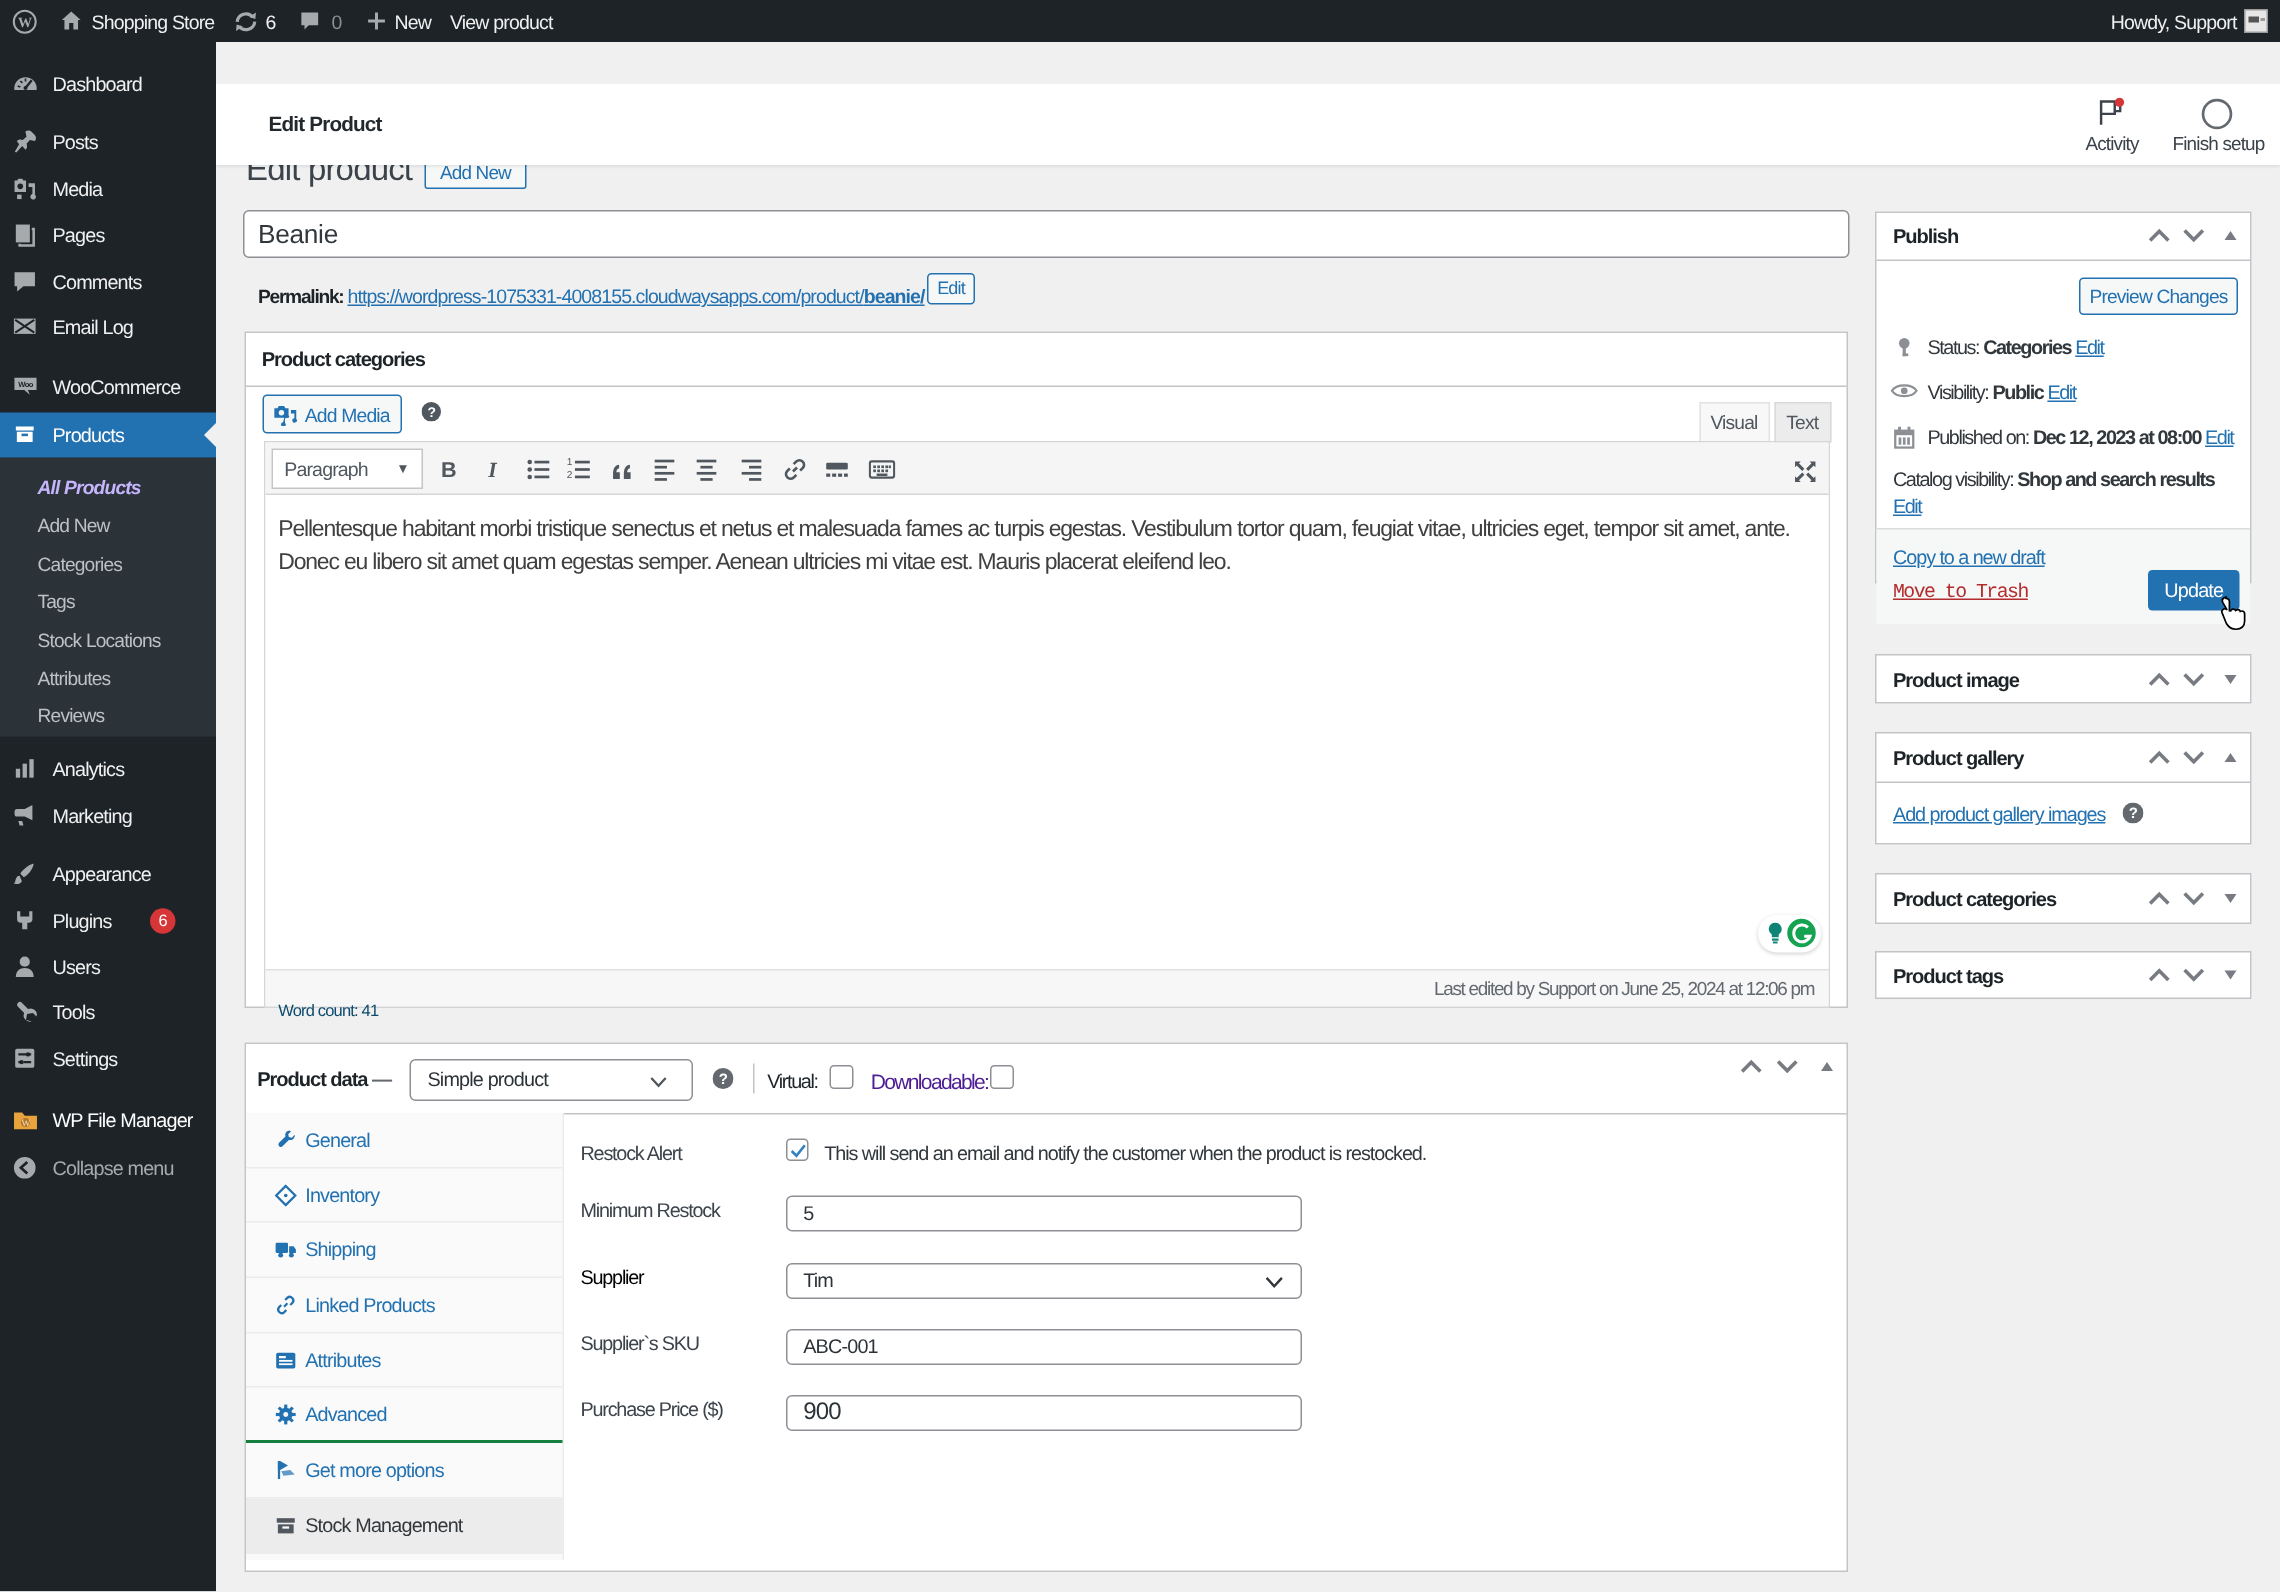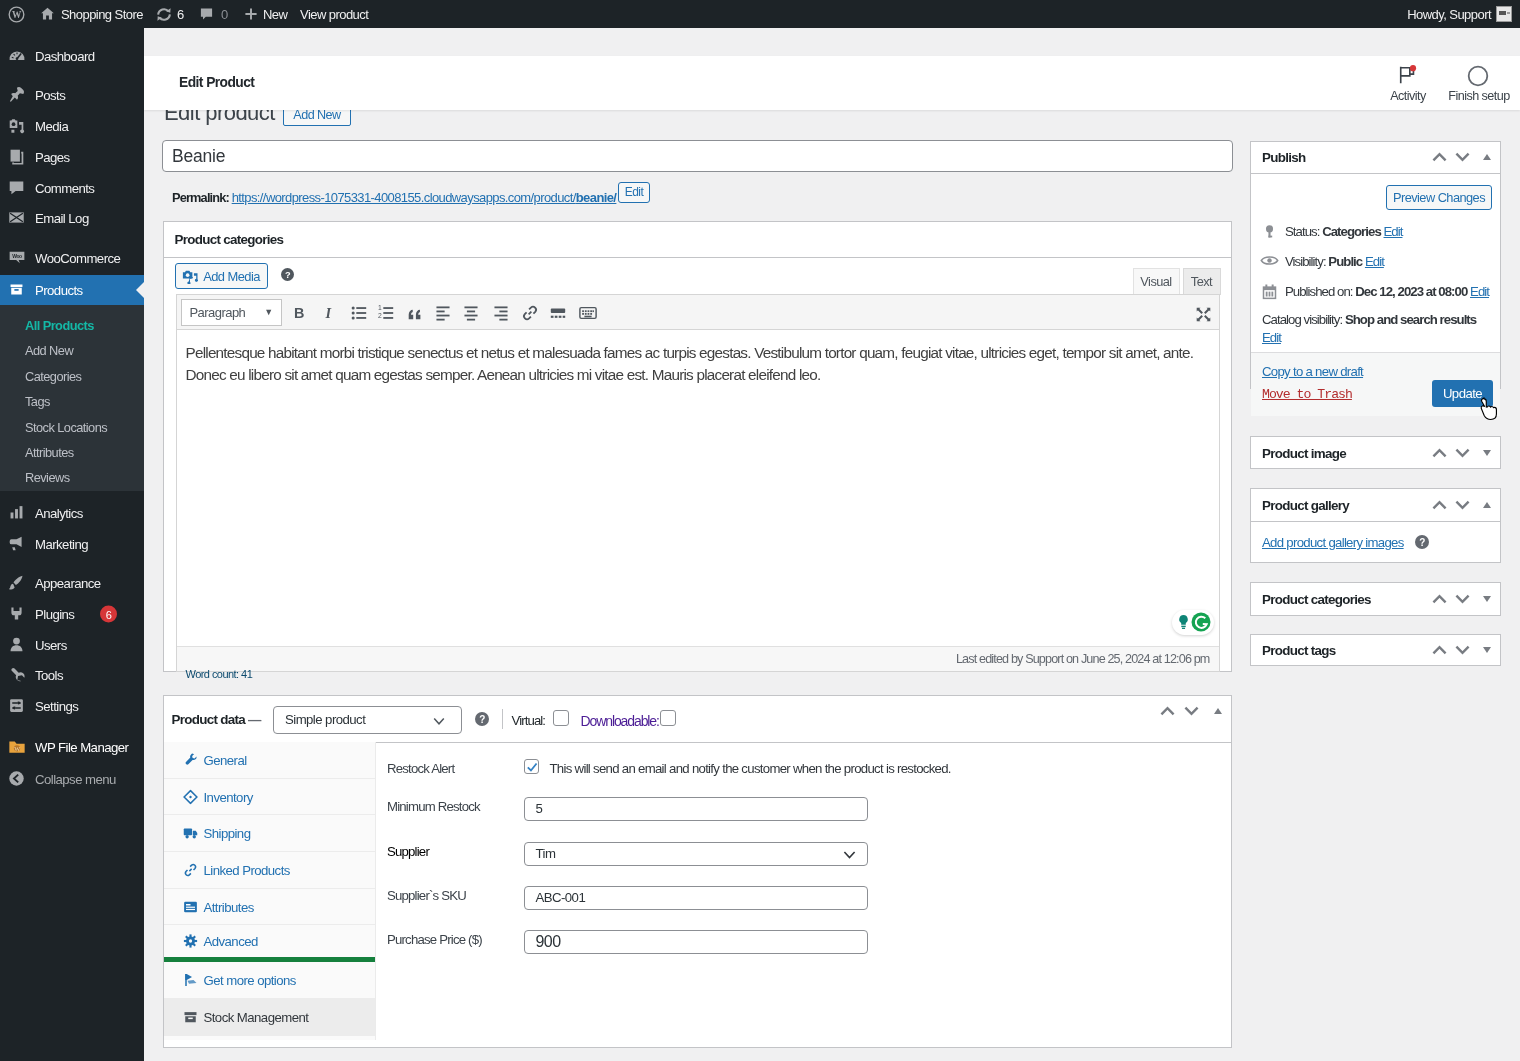--- a/index.html
+++ b/index.html
@@ -150,21 +150,21 @@
   <div class="mitem" style="top:246px;color:#fff;">
         <span class="micon">
           <svg viewBox="0 0 20 20" width="17" height="17">
             <path d="M3 4 h14 v3 H3 Z M3.8 8 h12.4 v8 H3.8 Z" fill="#fff"></path>
             <rect x="7.5" y="9.5" width="5" height="2" fill="#2271b1"></rect>
           </svg>
         </span>
         <span class="mlabel">Products</span>
       </div>
   <div class="notch"></div>
-  <div class="sitem" style="top:296.5px;color:#14b8a6;font-weight:bold;">All Products</div>
+  <div class="sitem" style="top:296.5px;color:#c4b5fd;font-weight:bold;font-style:italic;">All Products</div>
   <div class="sitem" style="top:322px;">Add New</div>
   <div class="sitem" style="top:347.5px;">Categories</div>
   <div class="sitem" style="top:373px;">Tags</div>
   <div class="sitem" style="top:398.5px;">Stock Locations</div>
   <div class="sitem" style="top:423.5px;">Attributes</div>
   <div class="sitem" style="top:448.5px;">Reviews</div>
   <div class="mitem" style="top:469px;">
         <span class="micon">
           <svg viewBox="0 0 20 20" width="17" height="17">
             <rect x="3" y="10" width="3.4" height="7" fill="#a7aaad"></rect>
@@ -516,21 +516,21 @@
             <g fill="#2271b1">
               <rect x="1.5" y="3" width="17" height="14" rx="1.5"></rect>
               <rect x="4" y="6" width="6" height="2" fill="#fff"></rect>
               <rect x="4" y="9.5" width="12" height="1.6" fill="#fff"></rect>
               <rect x="4" y="12.5" width="12" height="1.6" fill="#fff"></rect>
             </g>
           </svg>
         </span>
         <span class="abs" style="left:40px;top:50%;transform:translateY(-50%);font-size:13.2px;color:#2271b1;white-space:nowrap;">Attributes</span>
       </div>
-  <div class="abs" style="left:0;top:229.5px;width:211px;height:36.70px;border-bottom:5px solid #15803d;box-sizing:border-box;">
+  <div class="abs" style="left:0;top:229.5px;width:211px;height:36.70px;border-bottom:2px solid #15803d;box-sizing:border-box;">
         <span class="abs" style="left:19px;top:50%;transform:translateY(-50%);width:15px;height:15px;">
           <svg width="15" height="15" viewBox="0 0 20 20">
             <g fill="#2271b1">
               <circle cx="10" cy="10" r="6"></circle>
               <rect x="8.6" y="1.2" width="2.8" height="4" transform="rotate(0 10 10)"></rect>
               <rect x="8.6" y="1.2" width="2.8" height="4" transform="rotate(45 10 10)"></rect>
               <rect x="8.6" y="1.2" width="2.8" height="4" transform="rotate(90 10 10)"></rect>
               <rect x="8.6" y="1.2" width="2.8" height="4" transform="rotate(135 10 10)"></rect>
               <rect x="8.6" y="1.2" width="2.8" height="4" transform="rotate(180 10 10)"></rect>
               <rect x="8.6" y="1.2" width="2.8" height="4" transform="rotate(225 10 10)"></rect>

